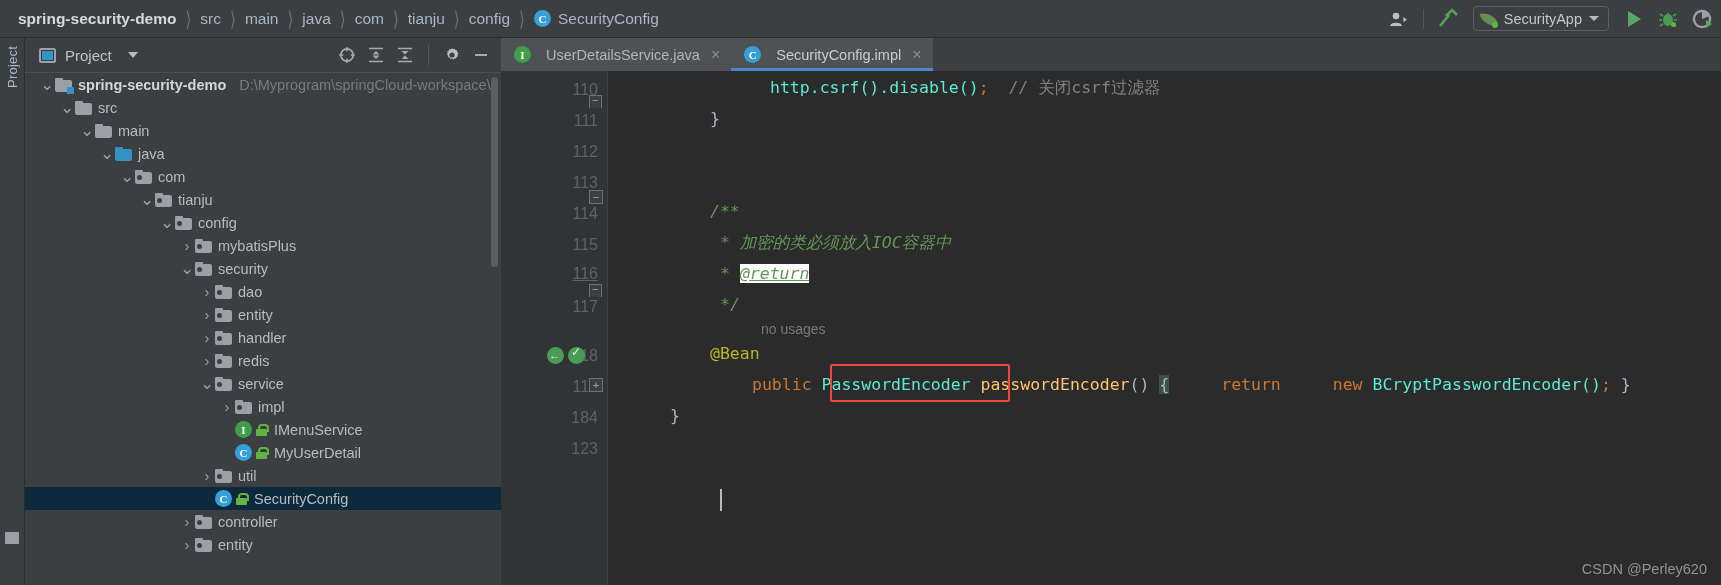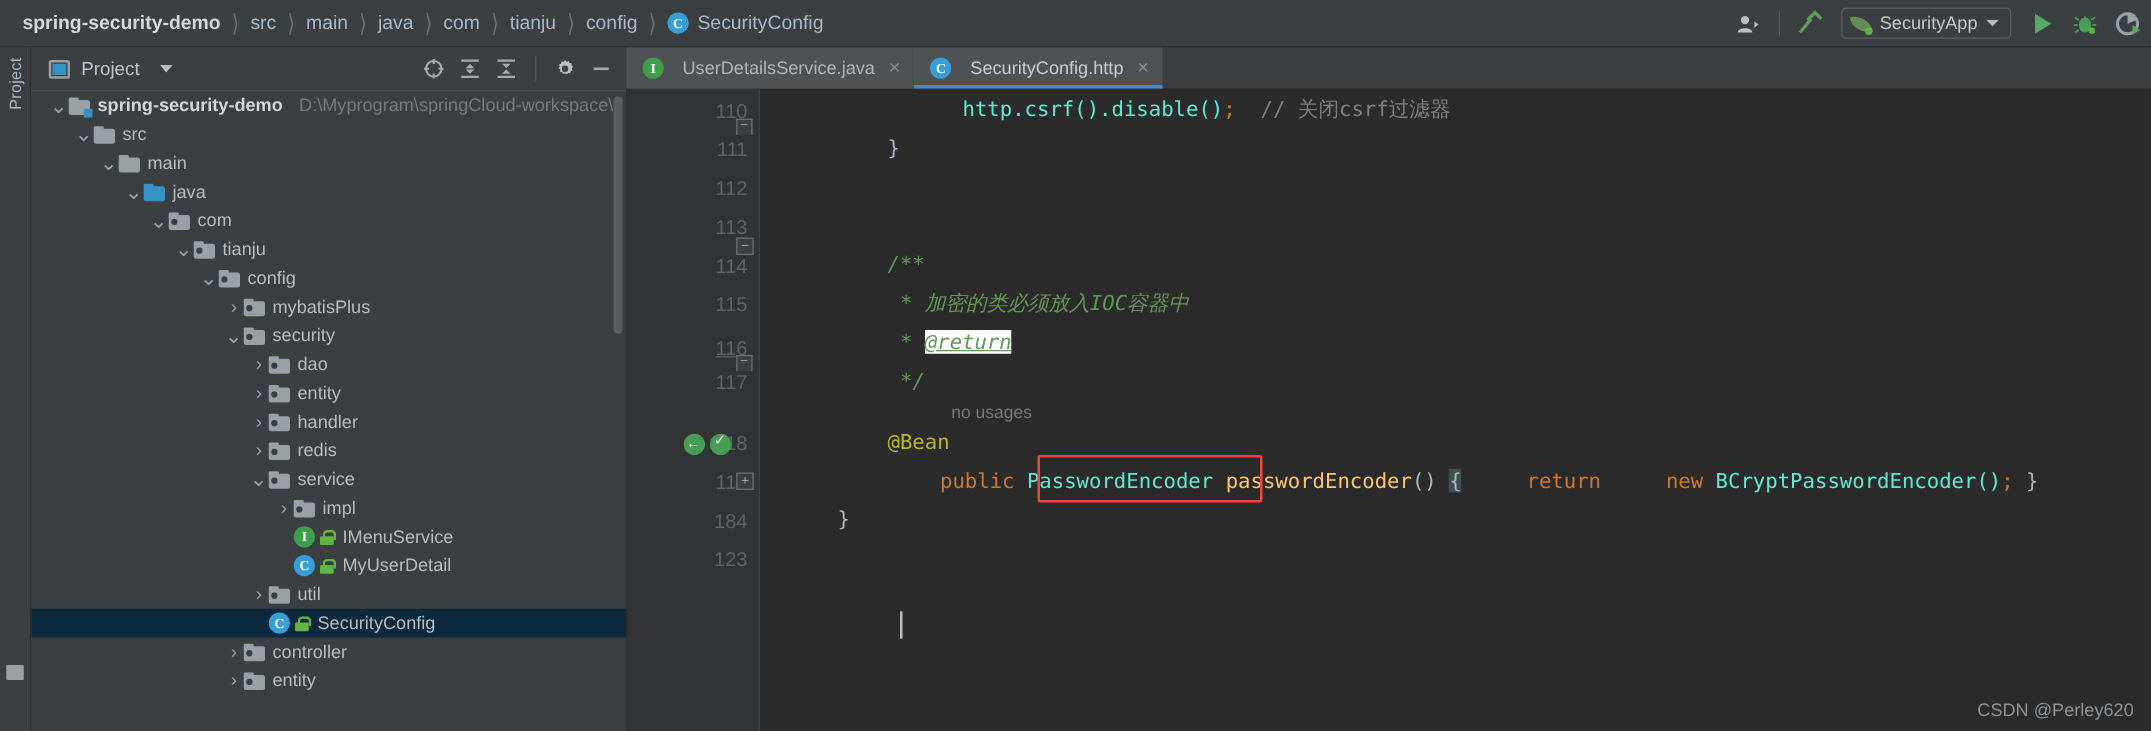--- a/index.html
+++ b/index.html
@@ -570,35 +570,35 @@
 
   <div class="editor">
     <div class="tabstrip">
       <div class="etab">
         <span class="if-badge">I</span>
         <span>UserDetailsService.java</span>
         <span class="etab-close">×</span>
       </div>
       <div class="etab active">
         <span class="cls-badge">C</span>
-        <span>SecurityConfig.http</span>
+        <span>SecurityConfig.impl</span>
         <span class="etab-close">×</span>
       </div>
     </div>
 
     <div class="codearea">
       <div class="gutter">
         <div id="gutter-nums">
             <div class="ln" style="top: 10px;">110</div>
             <div class="ln" style="top: 41px;">111</div>
             <div class="ln" style="top: 72px;">112</div>
             <div class="ln" style="top: 103px;">113</div>
             <div class="ln" style="top: 134px;">114</div>
             <div class="ln" style="top: 165px;">115</div>
-            <div class="ln" style="top: 200px; text-decoration: underline;">116</div>
+            <div class="ln" style="top: 194px; text-decoration: underline;">116</div>
             <div class="ln" style="top: 227px;">117</div>
             <div class="ln" style="top: 276px;">118</div>
             <div class="ln" style="top: 307px;">119</div>
             <div class="ln" style="top: 338px;">184</div>
             <div class="ln" style="top: 369px;">123</div>
           </div>
         <div class="foldcol"></div>
 
         <div class="brace-tip" style="left:88px; top:24px;"></div>
         <div class="foldmark" style="left:88px; top:119px;">−</div>

